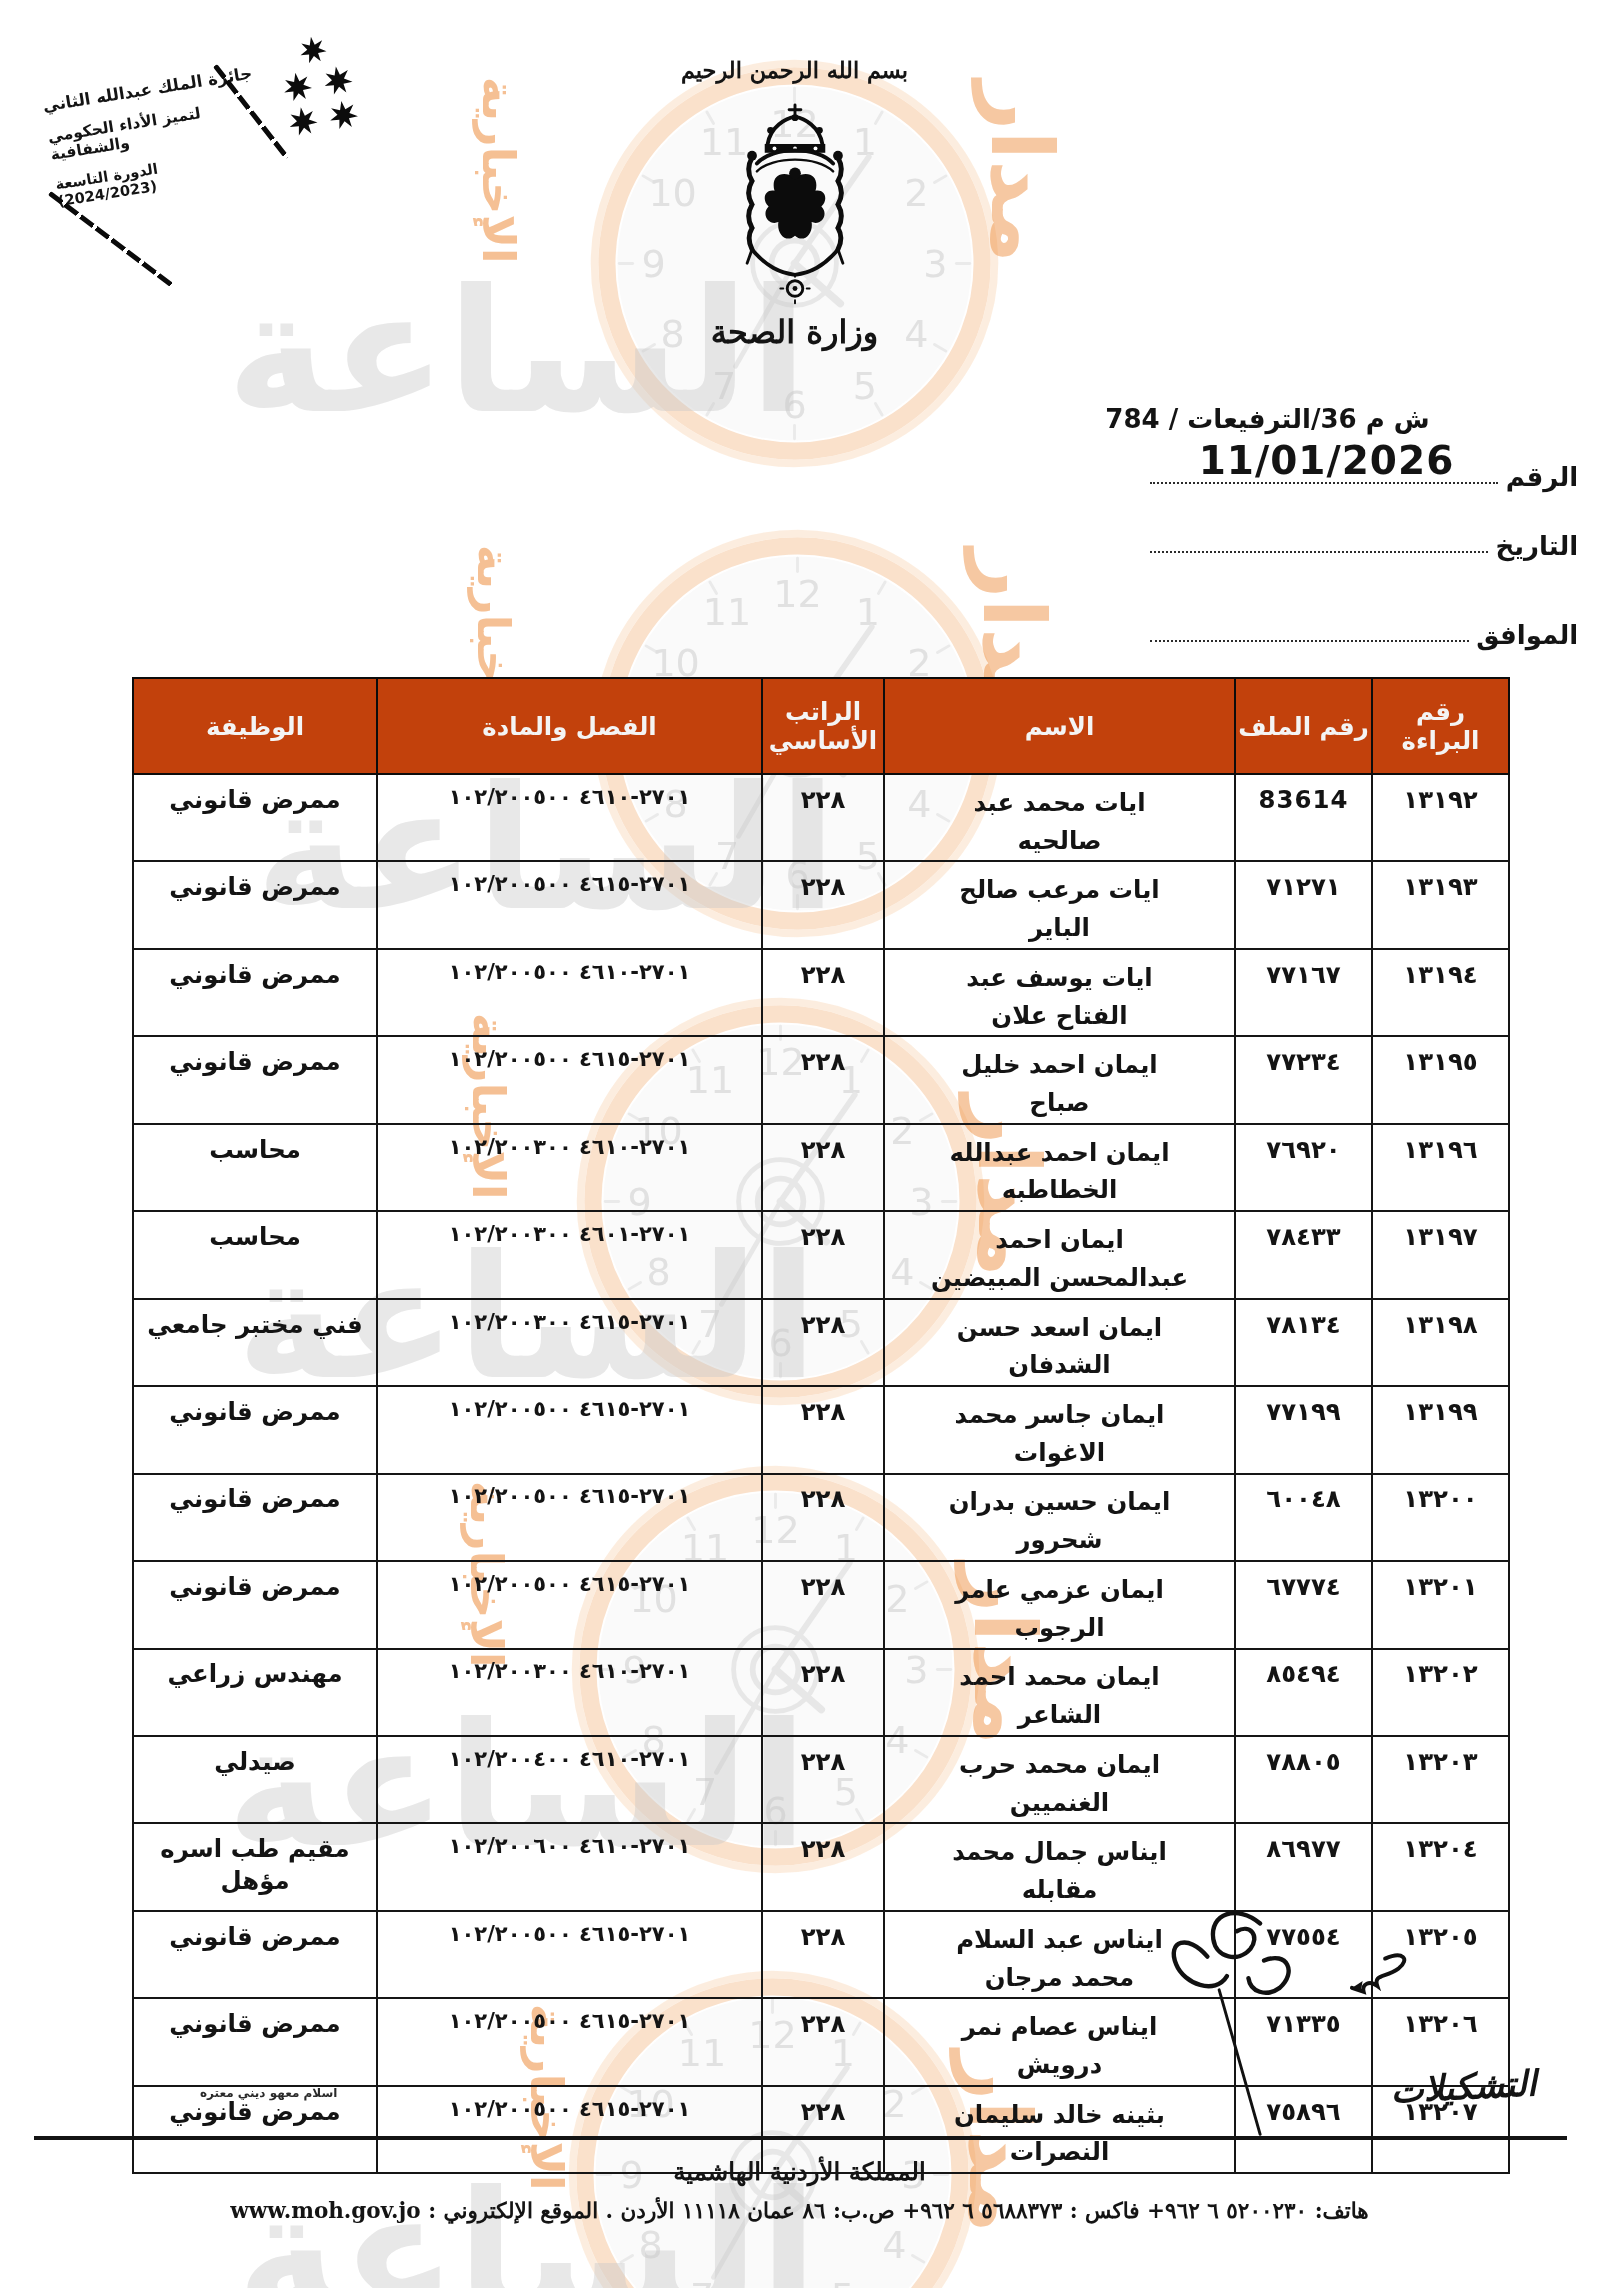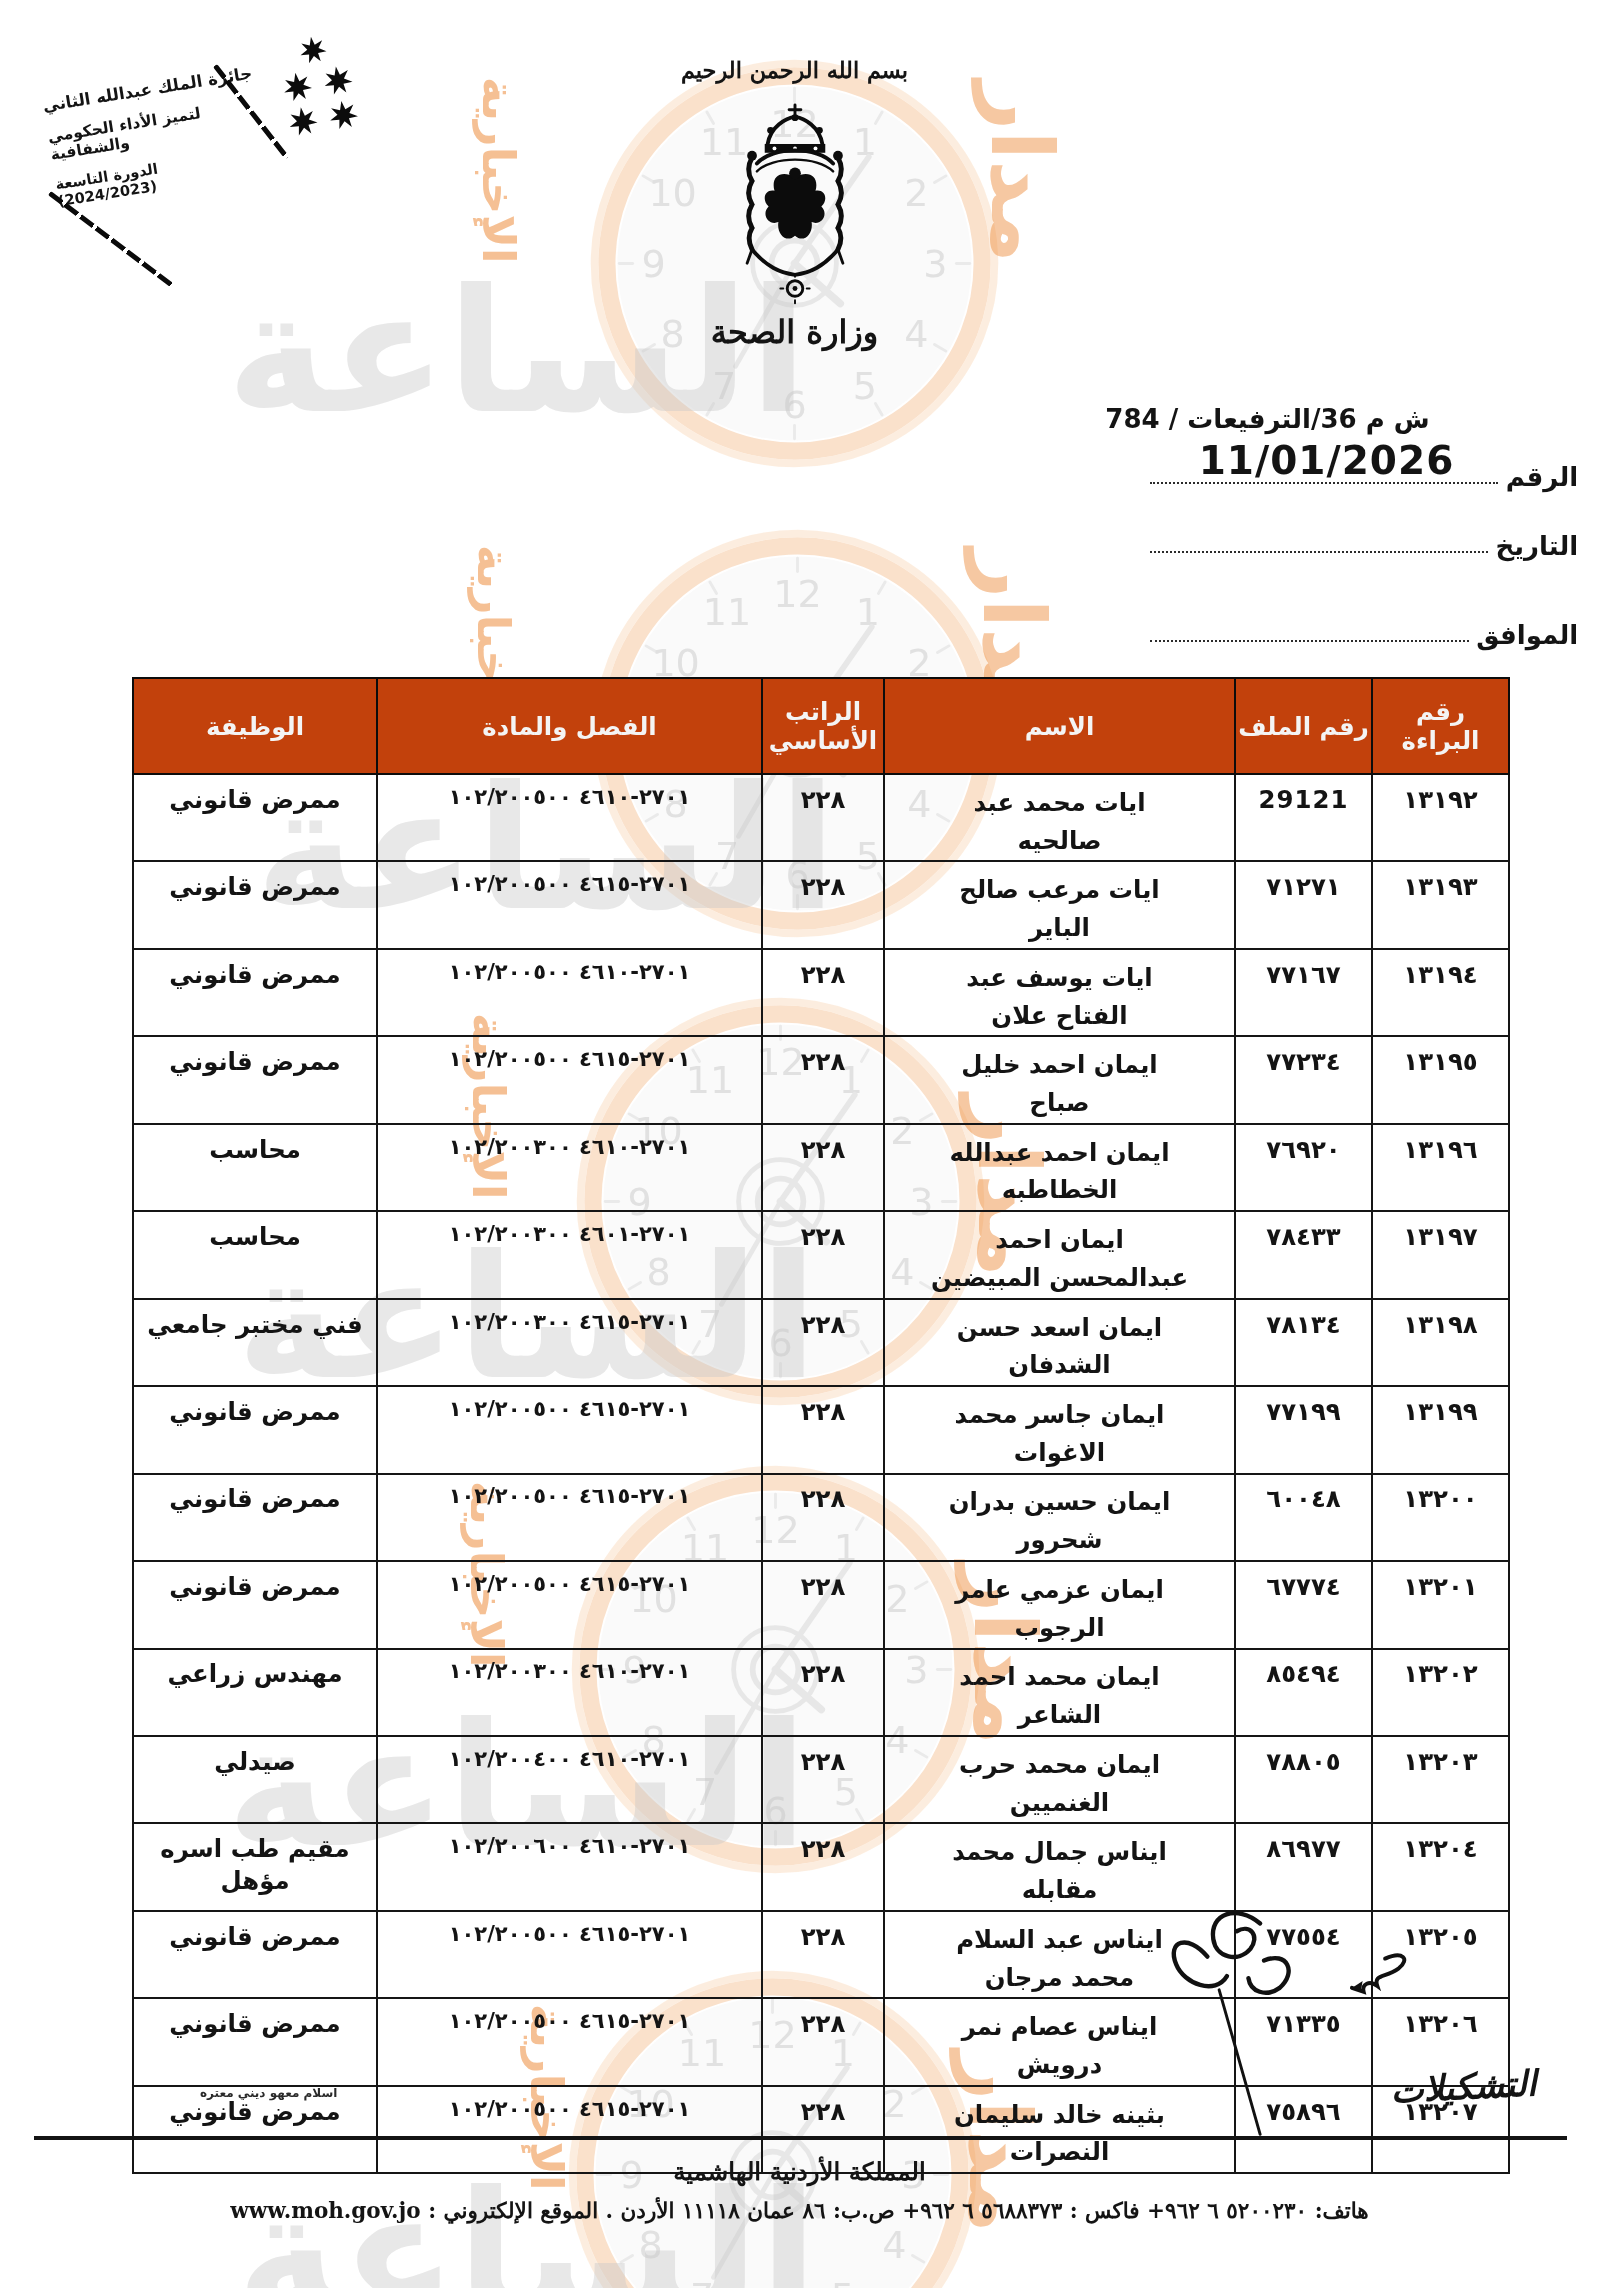--- a/index.html
+++ b/index.html
@@ -257,21 +257,21 @@
         <th>رقم الملف</th>
         <th>الاسم</th>
         <th>الراتب الأساسي</th>
         <th>الفصل والمادة</th>
         <th>الوظيفة</th>
       </tr>
     </thead>
     <tbody>
         <tr>
           <td class="c-warrant">١٣١٩٢</td>
-          <td class="c-file">29121</td>
+          <td class="c-file">83614</td>
           <td class="c-name">ايات محمد عبد
 صالحيه</td>
           <td class="c-salary">٢٢٨</td>
           <td class="c-article">٢٧٠١-٤٦١٠ ١٠٢/٢٠٠٥٠٠</td>
           <td class="c-job">ممرض قانوني</td>
         </tr>
         <tr>
           <td class="c-warrant">١٣١٩٣</td>
           <td class="c-file">٧١٢٧١</td>
           <td class="c-name">ايات مرعب صالح

